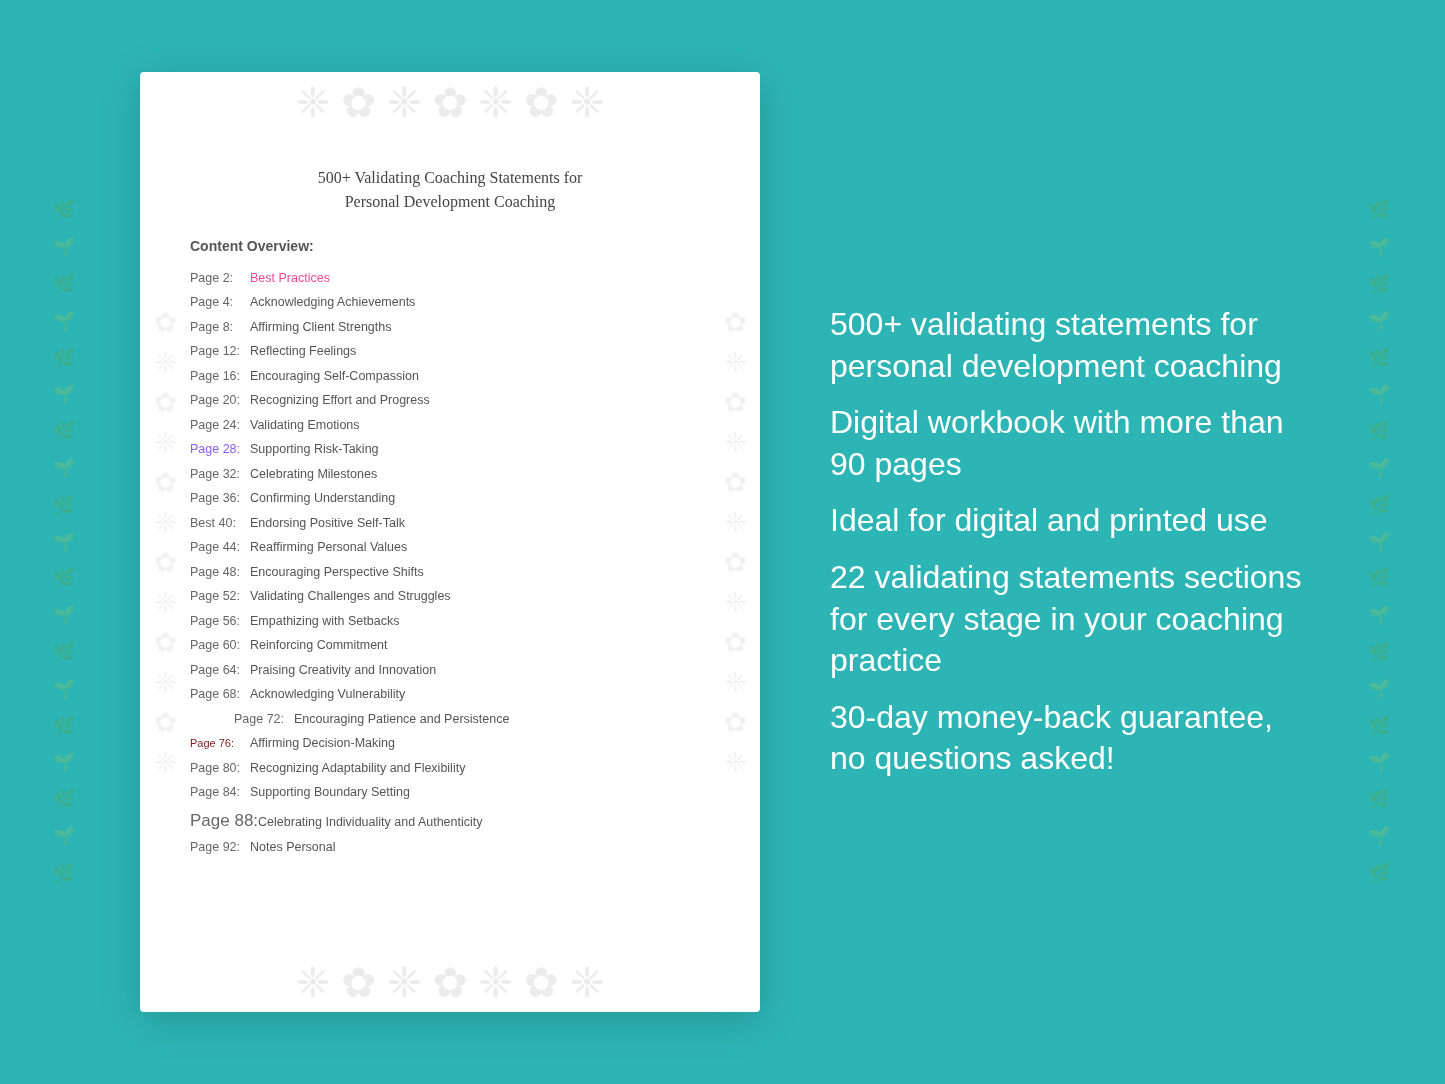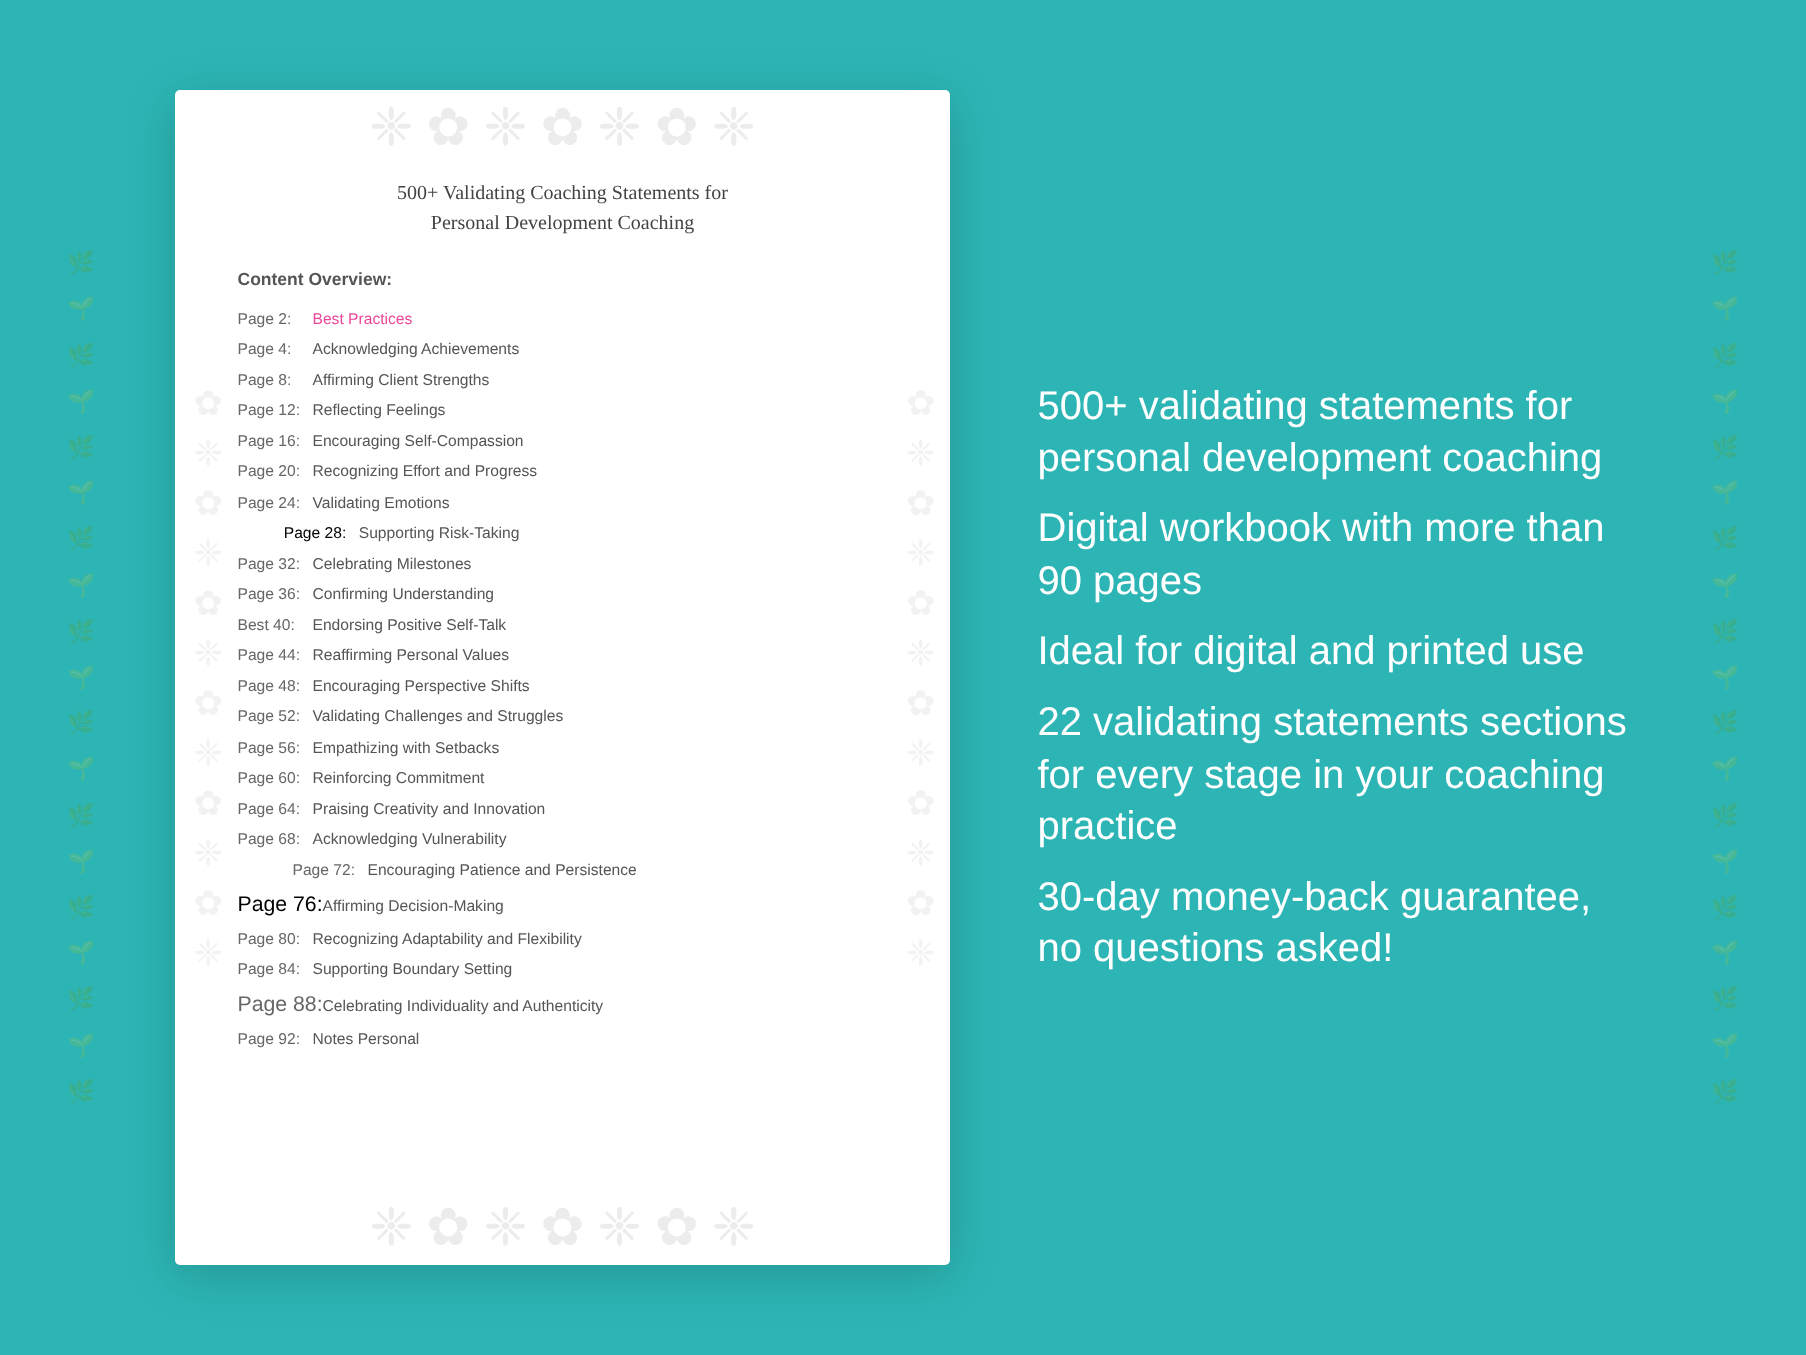--- a/index.html
+++ b/index.html
@@ -65,21 +65,21 @@
       gap: 60px;
     }
 
     
     .document-card {
       background: white;
       width: 620px;
       min-height: 940px;
       border-radius: 4px;
       box-shadow: 0 8px 40px rgba(0,0,0,0.18);
-      padding: 41px 50px 40px 50px;
+      padding: 64px 50px 40px 50px;
       position: relative;
       flex-shrink: 0;
     }
 
     
     .card-deco-top, .card-deco-bottom {
       position: absolute;
       left: 0;
       right: 0;
       height: 60px;
@@ -241,33 +241,33 @@
     <div class="content-heading">Content Overview:</div>
 
     <ul class="toc-list">
     <li><span style="display:inline-block; min-width:60px; color:#666; font-size:12.5px;">Page  2:</span><span style="color:#ec4899;">Best Practices</span></li>
         <li><span style="display:inline-block; min-width:60px; color:#666; font-size:12.5px;">Page  4:</span><span style="color:#555;">Acknowledging Achievements</span></li>
         <li><span style="display:inline-block; min-width:60px; color:#666; font-size:12.5px;">Page  8:</span><span style="color:#555;">Affirming Client Strengths</span></li>
         <li><span style="display:inline-block; min-width:60px; color:#666; font-size:12.5px;">Page 12:</span><span style="color:#555;">Reflecting Feelings</span></li>
         <li><span style="display:inline-block; min-width:60px; color:#666; font-size:12.5px;">Page 16:</span><span style="color:#555;">Encouraging Self-Compassion</span></li>
         <li><span style="display:inline-block; min-width:60px; color:#666; font-size:12.5px;">Page 20:</span><span style="color:#555;">Recognizing Effort and Progress</span></li>
         <li><span style="display:inline-block; min-width:60px; color:#666; font-size:12.5px;">Page 24:</span><span style="color:#555;">Validating Emotions</span></li>
-        <li><span style="display:inline-block; min-width:60px; color:#000000; font-size:12.5px;margin-left:37px;">Page 28:</span><span style="color:#555;">Supporting Risk-Taking</span></li>
+        <li><span style="display:inline-block; min-width:60px; color:#8b5cf6; font-size:12.5px;">Page 28:</span><span style="color:#555;">Supporting Risk-Taking</span></li>
         <li><span style="display:inline-block; min-width:60px; color:#666; font-size:12.5px;">Page 32:</span><span style="color:#555;">Celebrating Milestones</span></li>
         <li><span style="display:inline-block; min-width:60px; color:#666; font-size:12.5px;">Page 36:</span><span style="color:#555;">Confirming Understanding</span></li>
         <li><span style="display:inline-block; min-width:60px; color:#666; font-size:12.5px;">Best 40:</span><span style="color:#555;">Endorsing Positive Self-Talk</span></li>
         <li><span style="display:inline-block; min-width:60px; color:#666; font-size:12.5px;">Page 44:</span><span style="color:#555;">Reaffirming Personal Values</span></li>
         <li><span style="display:inline-block; min-width:60px; color:#666; font-size:12.5px;">Page 48:</span><span style="color:#555;">Encouraging Perspective Shifts</span></li>
         <li><span style="display:inline-block; min-width:60px; color:#666; font-size:12.5px;">Page 52:</span><span style="color:#555;">Validating Challenges and Struggles</span></li>
         <li><span style="display:inline-block; min-width:60px; color:#666; font-size:12.5px;">Page 56:</span><span style="color:#555;">Empathizing with Setbacks</span></li>
         <li><span style="display:inline-block; min-width:60px; color:#666; font-size:12.5px;">Page 60:</span><span style="color:#555;">Reinforcing Commitment</span></li>
         <li><span style="display:inline-block; min-width:60px; color:#666; font-size:12.5px;">Page 64:</span><span style="color:#555;">Praising Creativity and Innovation</span></li>
         <li><span style="display:inline-block; min-width:60px; color:#666; font-size:12.5px;">Page 68:</span><span style="color:#555;">Acknowledging Vulnerability</span></li>
         <li><span style="display:inline-block; min-width:60px; color:#666; font-size:12.5px;margin-left:44px;">Page 72:</span><span style="color:#555;">Encouraging Patience and Persistence</span></li>
-        <li><span style="display:inline-block; min-width:60px; color:#000000; font-size:17px;">Page 76:</span><span style="color:#555;">Affirming Decision-Making</span></li>
+        <li><span style="display:inline-block; min-width:60px; color:#7f1d1d; font-size:11px;">Page 76:</span><span style="color:#555;">Affirming Decision-Making</span></li>
         <li><span style="display:inline-block; min-width:60px; color:#666; font-size:12.5px;">Page 80:</span><span style="color:#555;">Recognizing Adaptability and Flexibility</span></li>
         <li><span style="display:inline-block; min-width:60px; color:#666; font-size:12.5px;">Page 84:</span><span style="color:#555;">Supporting Boundary Setting</span></li>
         <li><span style="display:inline-block; min-width:60px; color:#666; font-size:17px;">Page 88:</span><span style="color:#555;">Celebrating Individuality and Authenticity</span></li>
         <li><span style="display:inline-block; min-width:60px; color:#666; font-size:12.5px;">Page 92:</span><span style="color:#555;">Notes Personal</span></li>
       </ul>
 
     <div class="card-deco-bottom">
       ❈ ✿ ❈ ✿ ❈ ✿ ❈
     </div>
   </div>

